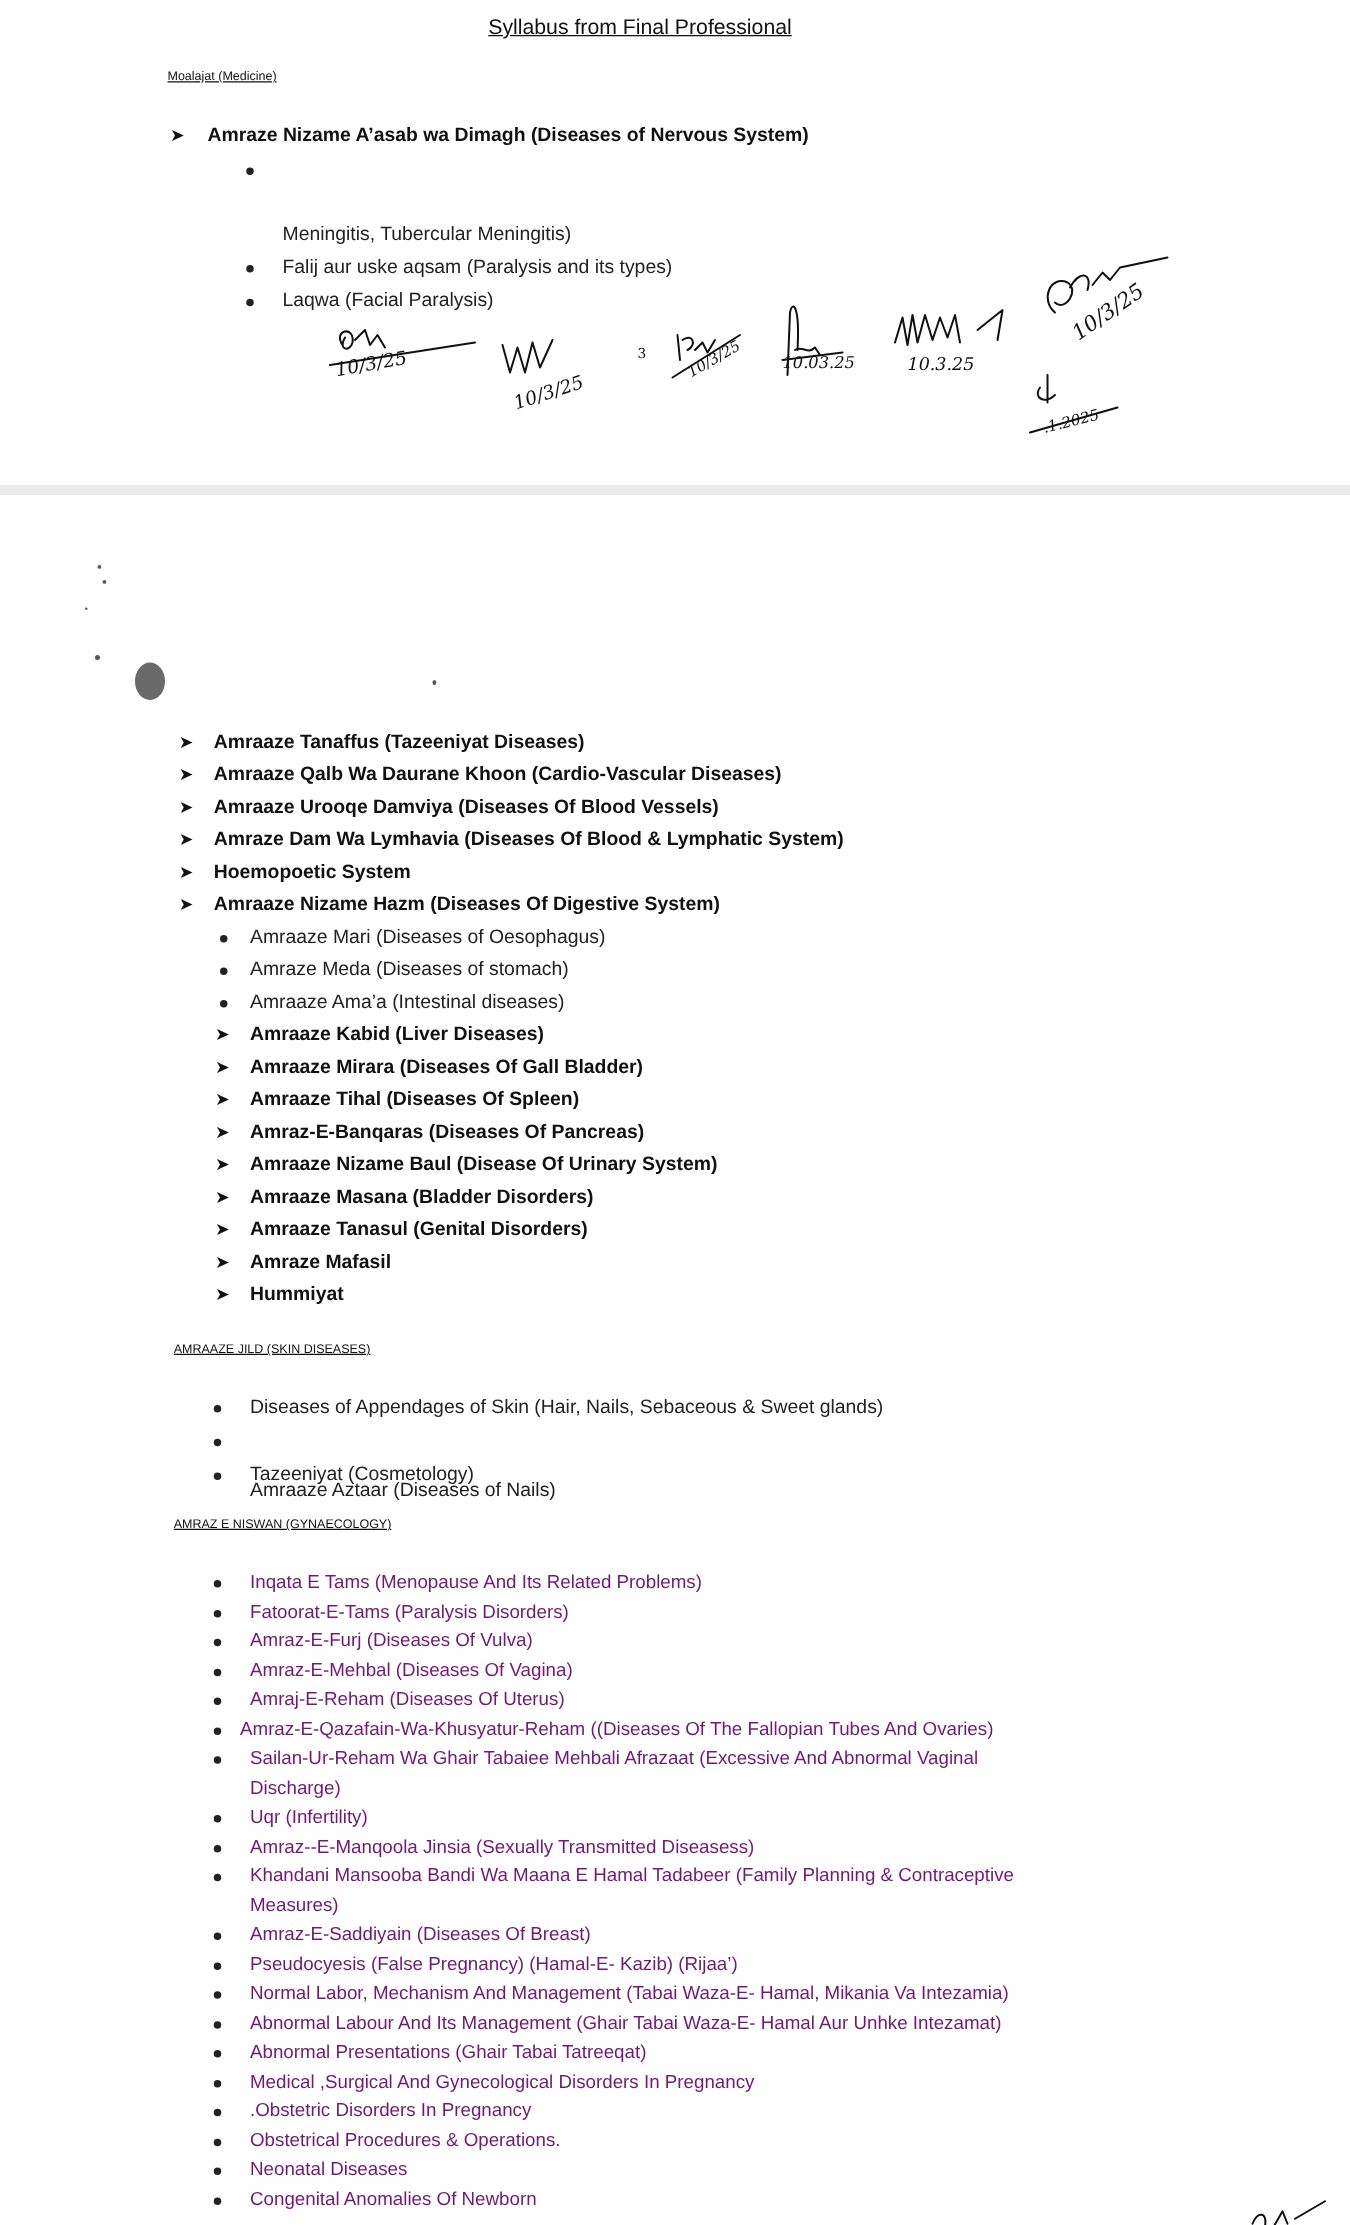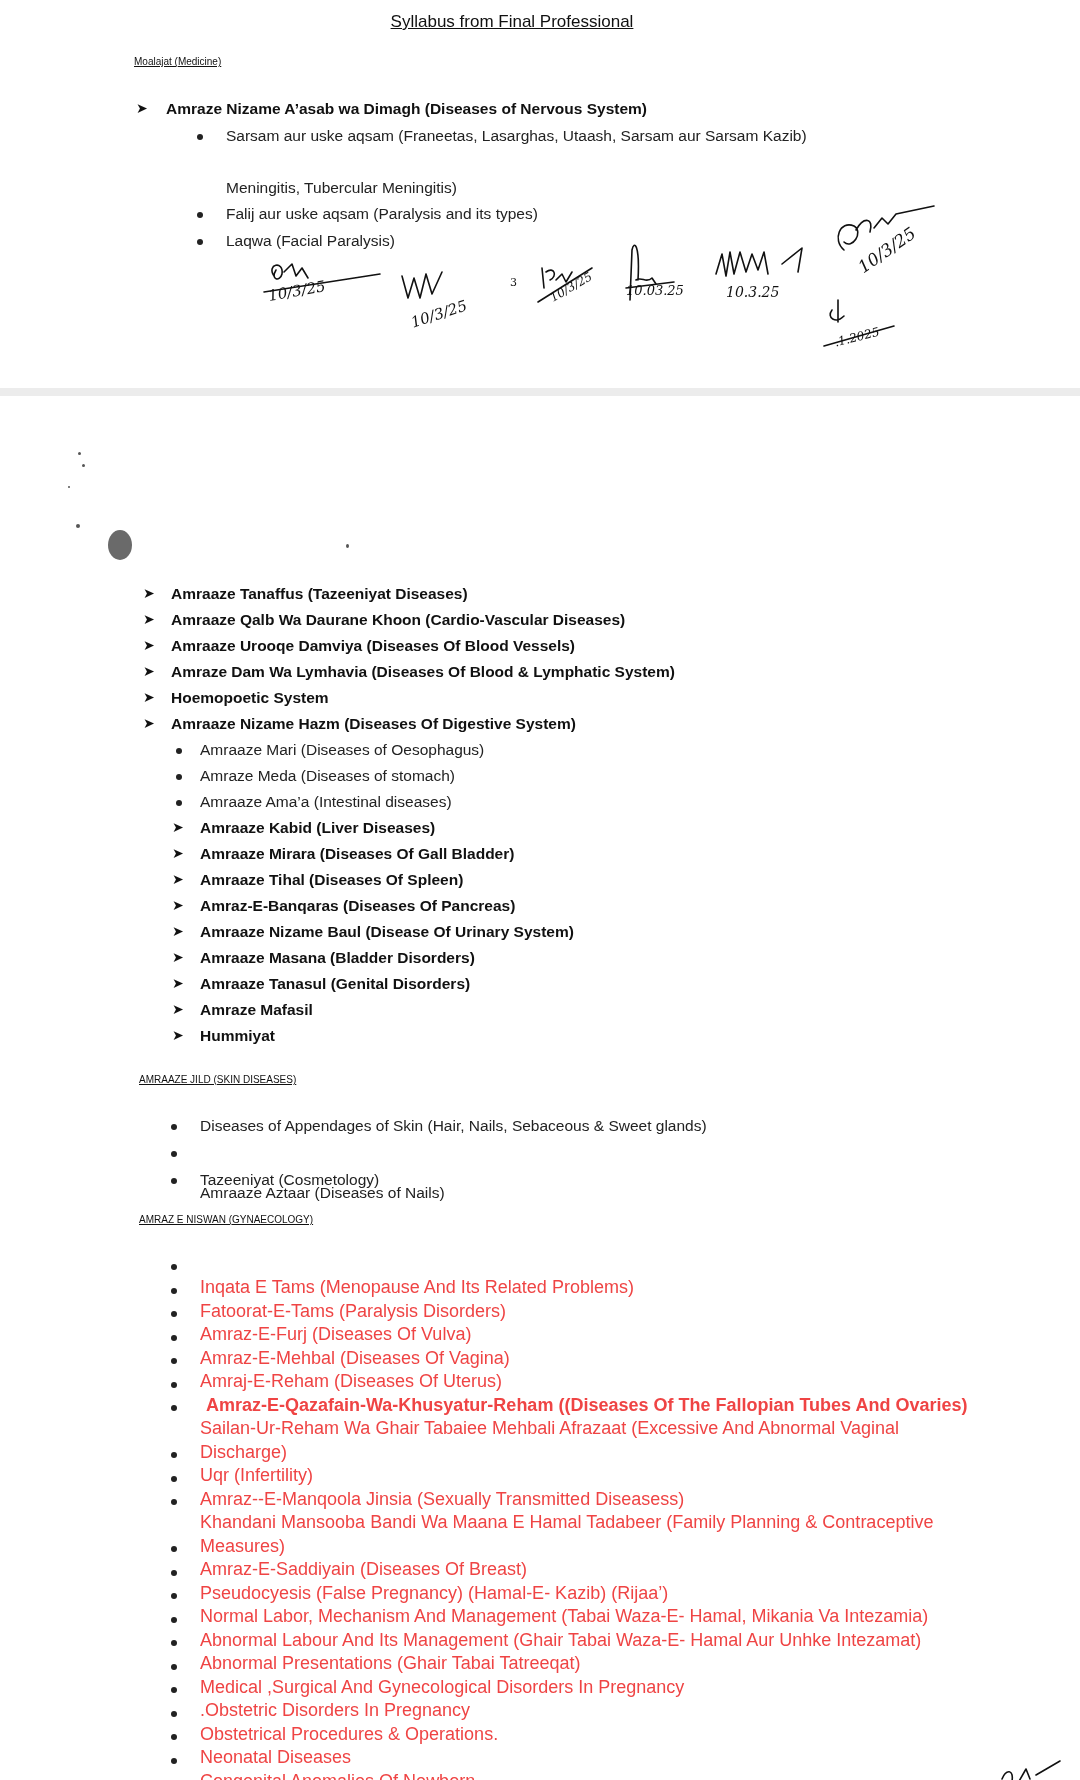--- a/index.html
+++ b/index.html
@@ -3,21 +3,21 @@
 <meta charset="utf-8">
 <style>
   html, body { margin:0; padding:0; }
   body { width:1080px; height:1780px; background:#ffffff; position:relative; overflow:hidden;
          font-family:"Liberation Sans", "DejaVu Sans", sans-serif; color:#111; }
   .abs { position:absolute; white-space:nowrap; }
   .title { font-size:17px; text-decoration:underline; left:0; width:1024px; text-align:center; top:12px; }
   .heading { font-size:10px; text-decoration:underline; }
   .l1 { font-size:15.5px; font-weight:bold; }
   .l2 { font-size:15.5px; color:#222; }
-  .gyn { font-size:18px; color:#ef4444;margin-top:20px; }
+  .gyn { font-size:15px; color:#701a75; }
   .marker { position:absolute; font-size:14px; }
   .bullet { position:absolute; width:6px; height:6px; border-radius:50%; background:#222; }
   .separator { position:absolute; left:0; top:388px; width:1080px; height:8px; background:#ececec; }
   .page1 { position:absolute; left:0; top:0; width:1080px; height:388px; background:#fff; }
   .page2 { position:absolute; left:0; top:396px; width:1080px; height:1384px; background:#fff; }
   svg.sig { position:absolute; overflow:visible; }
   svg.sig path { fill:none; stroke:#111; stroke-width:1.6; stroke-linecap:round; stroke-linejoin:round; }
   .sigtext { position:absolute; font-family:"DejaVu Serif", serif; font-style:italic; font-size:15px; color:#111; white-space:nowrap; }
   .speck { position:absolute; background:#555; border-radius:50%; }
 </style>
@@ -26,21 +26,20 @@
 
 <div class="page1">
   <div class="abs title">Syllabus from Final Professional</div>
 
   <div class="abs heading" style="left:134px; top:56px;">Moalajat (Medicine)</div>
 
   <span class="marker" style="left:136px; top:100px;">➤</span>
   <div class="abs l1" style="left:166px; top:100px;">Amraze Nizame A’asab wa Dimagh (Diseases of Nervous System)</div>
 
   <span class="bullet" style="left:197px; top:134px;"></span>
-  <div class="abs l2" style="left:226px; top:127px;">Sarsam aur uske aqsam (Franeetas, Lasarghas, Utaash, Sarsam aur Sarsam Kazib)</div>
   <div class="abs l2" style="left:226px; top:179px;">Meningitis, Tubercular Meningitis)</div>
 
   <span class="bullet" style="left:197px; top:212px;"></span>
   <div class="abs l2" style="left:226px; top:205px;">Falij aur uske aqsam (Paralysis and its types)</div>
 
   <span class="bullet" style="left:197px; top:239px;"></span>
   <div class="abs l2" style="left:226px; top:232px;">Laqwa (Facial Paralysis)</div>
 
   <div>
     <svg class="sig" style="left:262px; top:258px;" width="120" height="60">
@@ -148,21 +147,21 @@
     <div class="abs gyn" style="left: 200px; top: 1257px;">Inqata E Tams (Menopause And Its Related Problems)</div>
     <span class="bullet" style="left: 171px; top: 1287.5px;"></span>
     <div class="abs gyn" style="left: 200px; top: 1280.5px;">Fatoorat-E-Tams (Paralysis Disorders)</div>
     <span class="bullet" style="left: 171px; top: 1311px;"></span>
     <div class="abs gyn" style="left: 200px; top: 1304px;">Amraz-E-Furj (Diseases Of Vulva)</div>
     <span class="bullet" style="left: 171px; top: 1334.5px;"></span>
     <div class="abs gyn" style="left: 200px; top: 1327.5px;">Amraz-E-Mehbal (Diseases Of Vagina)</div>
     <span class="bullet" style="left: 171px; top: 1358px;"></span>
     <div class="abs gyn" style="left: 200px; top: 1351px;">Amraj-E-Reham (Diseases Of Uterus)</div>
     <span class="bullet" style="left: 171px; top: 1381.5px;"></span>
-    <div class="abs gyn" style="left: 206px; top: 1374.5px; font-weight: bold;">Amraz-E-Qazafain-Wa-Khusyatur-Reham ((Diseases Of The Fallopian Tubes And Ovaries)</div>
+    <div class="abs gyn" style="left: 192px; top: 1374.5px;">Amraz-E-Qazafain-Wa-Khusyatur-Reham ((Diseases Of The Fallopian Tubes And Ovaries)</div>
     <span class="bullet" style="left: 171px; top: 1405px;"></span>
     <div class="abs gyn" style="left: 200px; top: 1398px;">Sailan-Ur-Reham Wa Ghair Tabaiee Mehbali Afrazaat (Excessive And Abnormal Vaginal</div>
     <div class="abs gyn" style="left: 200px; top: 1421.5px;">Discharge)</div>
     <span class="bullet" style="left: 171px; top: 1452px;"></span>
     <div class="abs gyn" style="left: 200px; top: 1445px;">Uqr (Infertility)</div>
     <span class="bullet" style="left: 171px; top: 1475.5px;"></span>
     <div class="abs gyn" style="left: 200px; top: 1468.5px;">Amraz--E-Manqoola Jinsia (Sexually Transmitted Diseasess)</div>
     <span class="bullet" style="left: 171px; top: 1499px;"></span>
     <div class="abs gyn" style="left: 200px; top: 1492px;">Khandani Mansooba Bandi Wa Maana E Hamal Tadabeer (Family Planning &amp; Contraceptive</div>
     <div class="abs gyn" style="left: 200px; top: 1515.5px;">Measures)</div>

